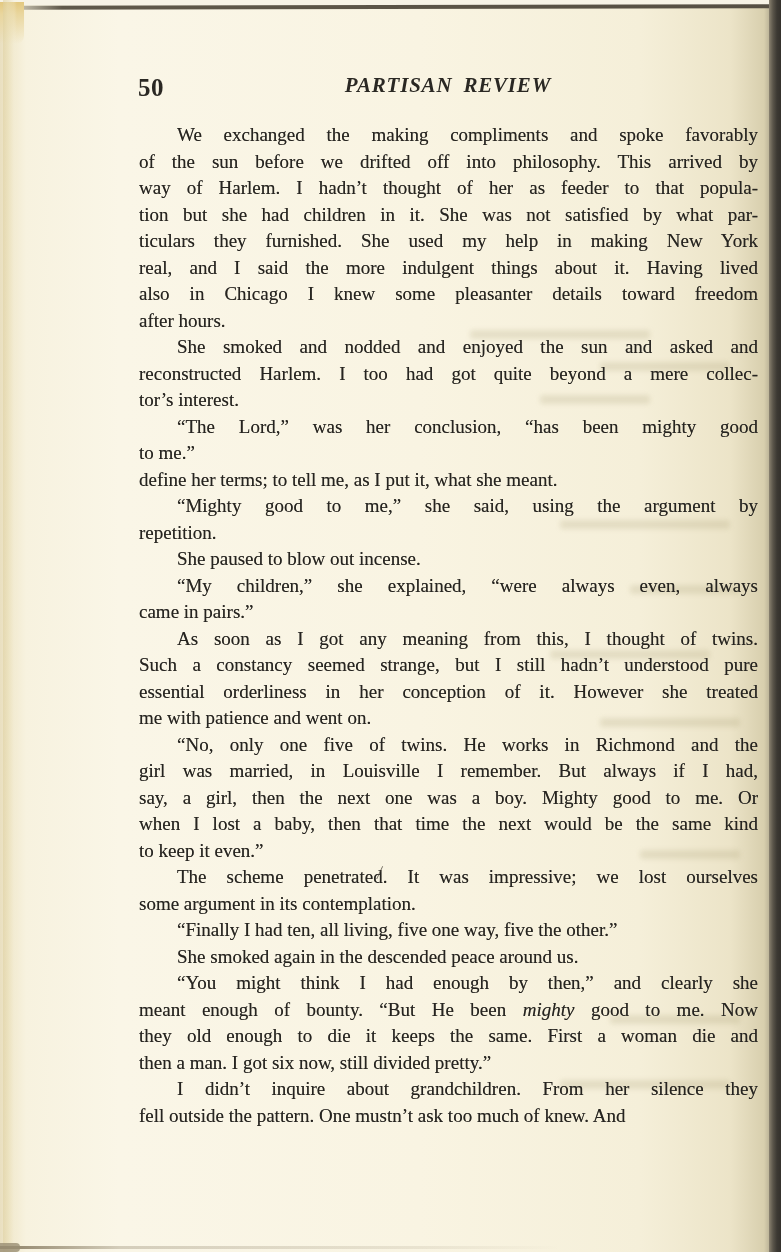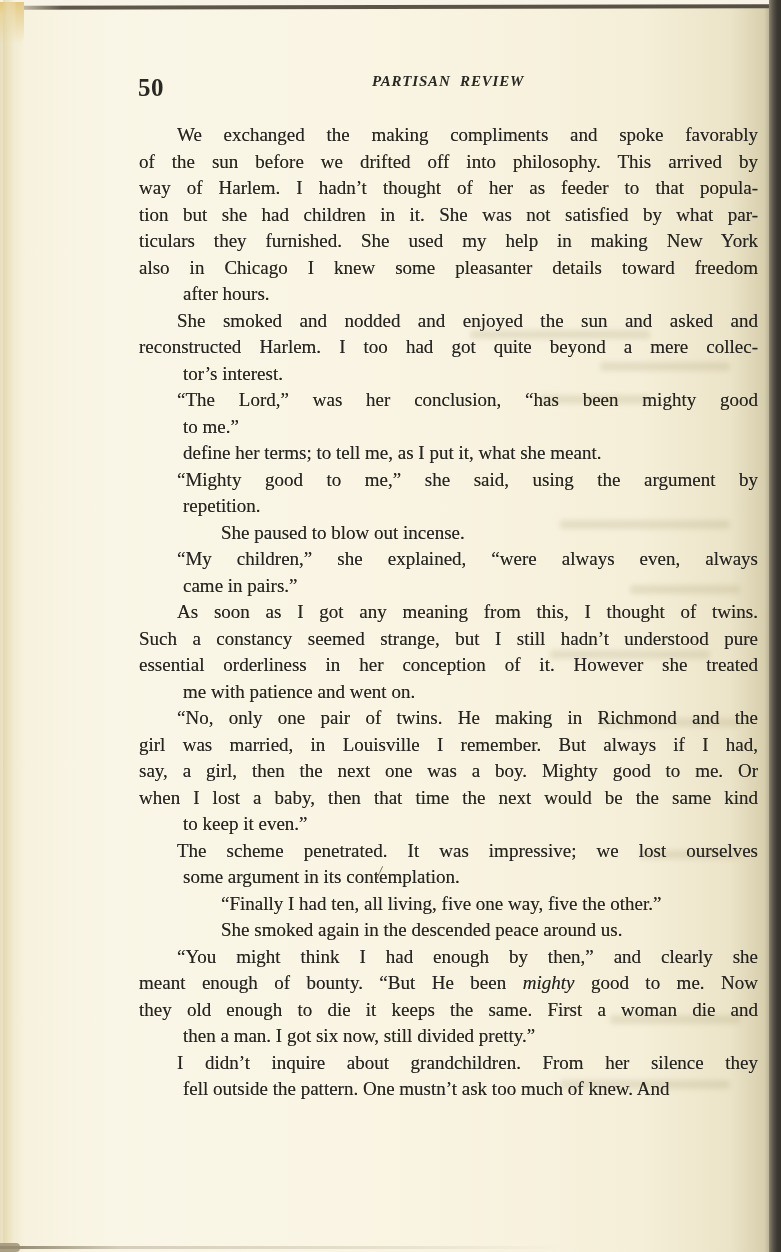--- a/index.html
+++ b/index.html
@@ -60,40 +60,40 @@
 
   
   .folio {
     position: absolute; left: 138px; top: 74px;
     font-size: 25px; font-weight: bold; color: #2a2823;
     letter-spacing: 0.5px;
   }
   .running-head {
     position: absolute; left: 138px; top: 73px; width: 620px;
     text-align: center;
-    font-size: 15px; font-style: italic; font-weight: bold;
+    font-size: 21px; font-style: italic; font-weight: bold;
     letter-spacing: 0.8px; word-spacing: 5px;
     color: #2a2823;
   }
 
   
   .page-text {
     position: absolute; left: 139px; top: 122px; width: 619px;
     font-size: 19px; line-height: 26.5px;
     color: #262420;
     text-shadow: 0 0 0.5px rgba(42,40,35,0.55);
   }
   .para { margin: 0; }
   .line {
     text-align: justify;
     text-align-last: justify;
     white-space: normal;
   }
   .line.first { text-indent: 38px; }
-  .line.last { text-align-last: left; margin-left: 44px; }
+  .line.last { text-align-last: left; }
   .line i { font-style: italic; }
 
   .scan-slash {
     position: absolute; left: 377px; top: 861px;
     font-size: 20px; color: rgba(70,64,55,0.75);
     transform: rotate(6deg);
   }
 </style>
 </head>
 <body>
@@ -124,20 +124,21 @@
   <div class="folio">50</div>
   <div class="running-head">PARTISAN REVIEW</div>
 
   <div class="page-text">
       <div class="para">
         <div class="line first">We exchanged the making compliments and spoke favorably</div>
         <div class="line">of the sun before we drifted off into philosophy.  This arrived by</div>
         <div class="line">way of Harlem.  I hadn’t thought of her as feeder to that popula-</div>
         <div class="line">tion but she had children in it.  She was not satisfied by what par-</div>
         <div class="line">ticulars they furnished.  She used my help in making New York</div>
+        <div class="line">real, and I said the more indulgent things about it.  Having lived</div>
         <div class="line">also in Chicago I knew some pleasanter details toward freedom</div>
         <div class="line last">after hours.</div>
       </div>
       <div class="para">
         <div class="line first">She smoked and nodded and enjoyed the sun and asked and</div>
         <div class="line">reconstructed Harlem.  I too had got quite beyond a mere collec-</div>
         <div class="line last">tor’s interest.</div>
       </div>
       <div class="para">
         <div class="line first">“The Lord,” was her conclusion, “has been mighty good</div>
@@ -157,21 +158,21 @@
         <div class="line first">“My children,” she explained, “were always even, always</div>
         <div class="line last">came in pairs.”</div>
       </div>
       <div class="para">
         <div class="line first">As soon as I got any meaning from this, I thought of twins.</div>
         <div class="line">Such a constancy seemed strange, but I still hadn’t understood pure</div>
         <div class="line">essential orderliness in her conception of it.  However she treated</div>
         <div class="line last">me with patience and went on.</div>
       </div>
       <div class="para">
-        <div class="line first">“No, only one pair of twins.  He making in Richmond and the</div>
+        <div class="line first">“No, only one five of twins.  He works in Richmond and the</div>
         <div class="line">girl was married, in Louisville I remember.  But always if I had,</div>
         <div class="line">say, a girl, then the next one was a boy.  Mighty good to me.  Or</div>
         <div class="line">when I lost a baby, then that time the next would be the same kind</div>
         <div class="line last">to keep it even.”</div>
       </div>
       <div class="para">
         <div class="line first">The scheme penetrated.  It was impressive; we lost ourselves</div>
         <div class="line last">some argument in its contemplation.</div>
       </div>
       <div class="para">

